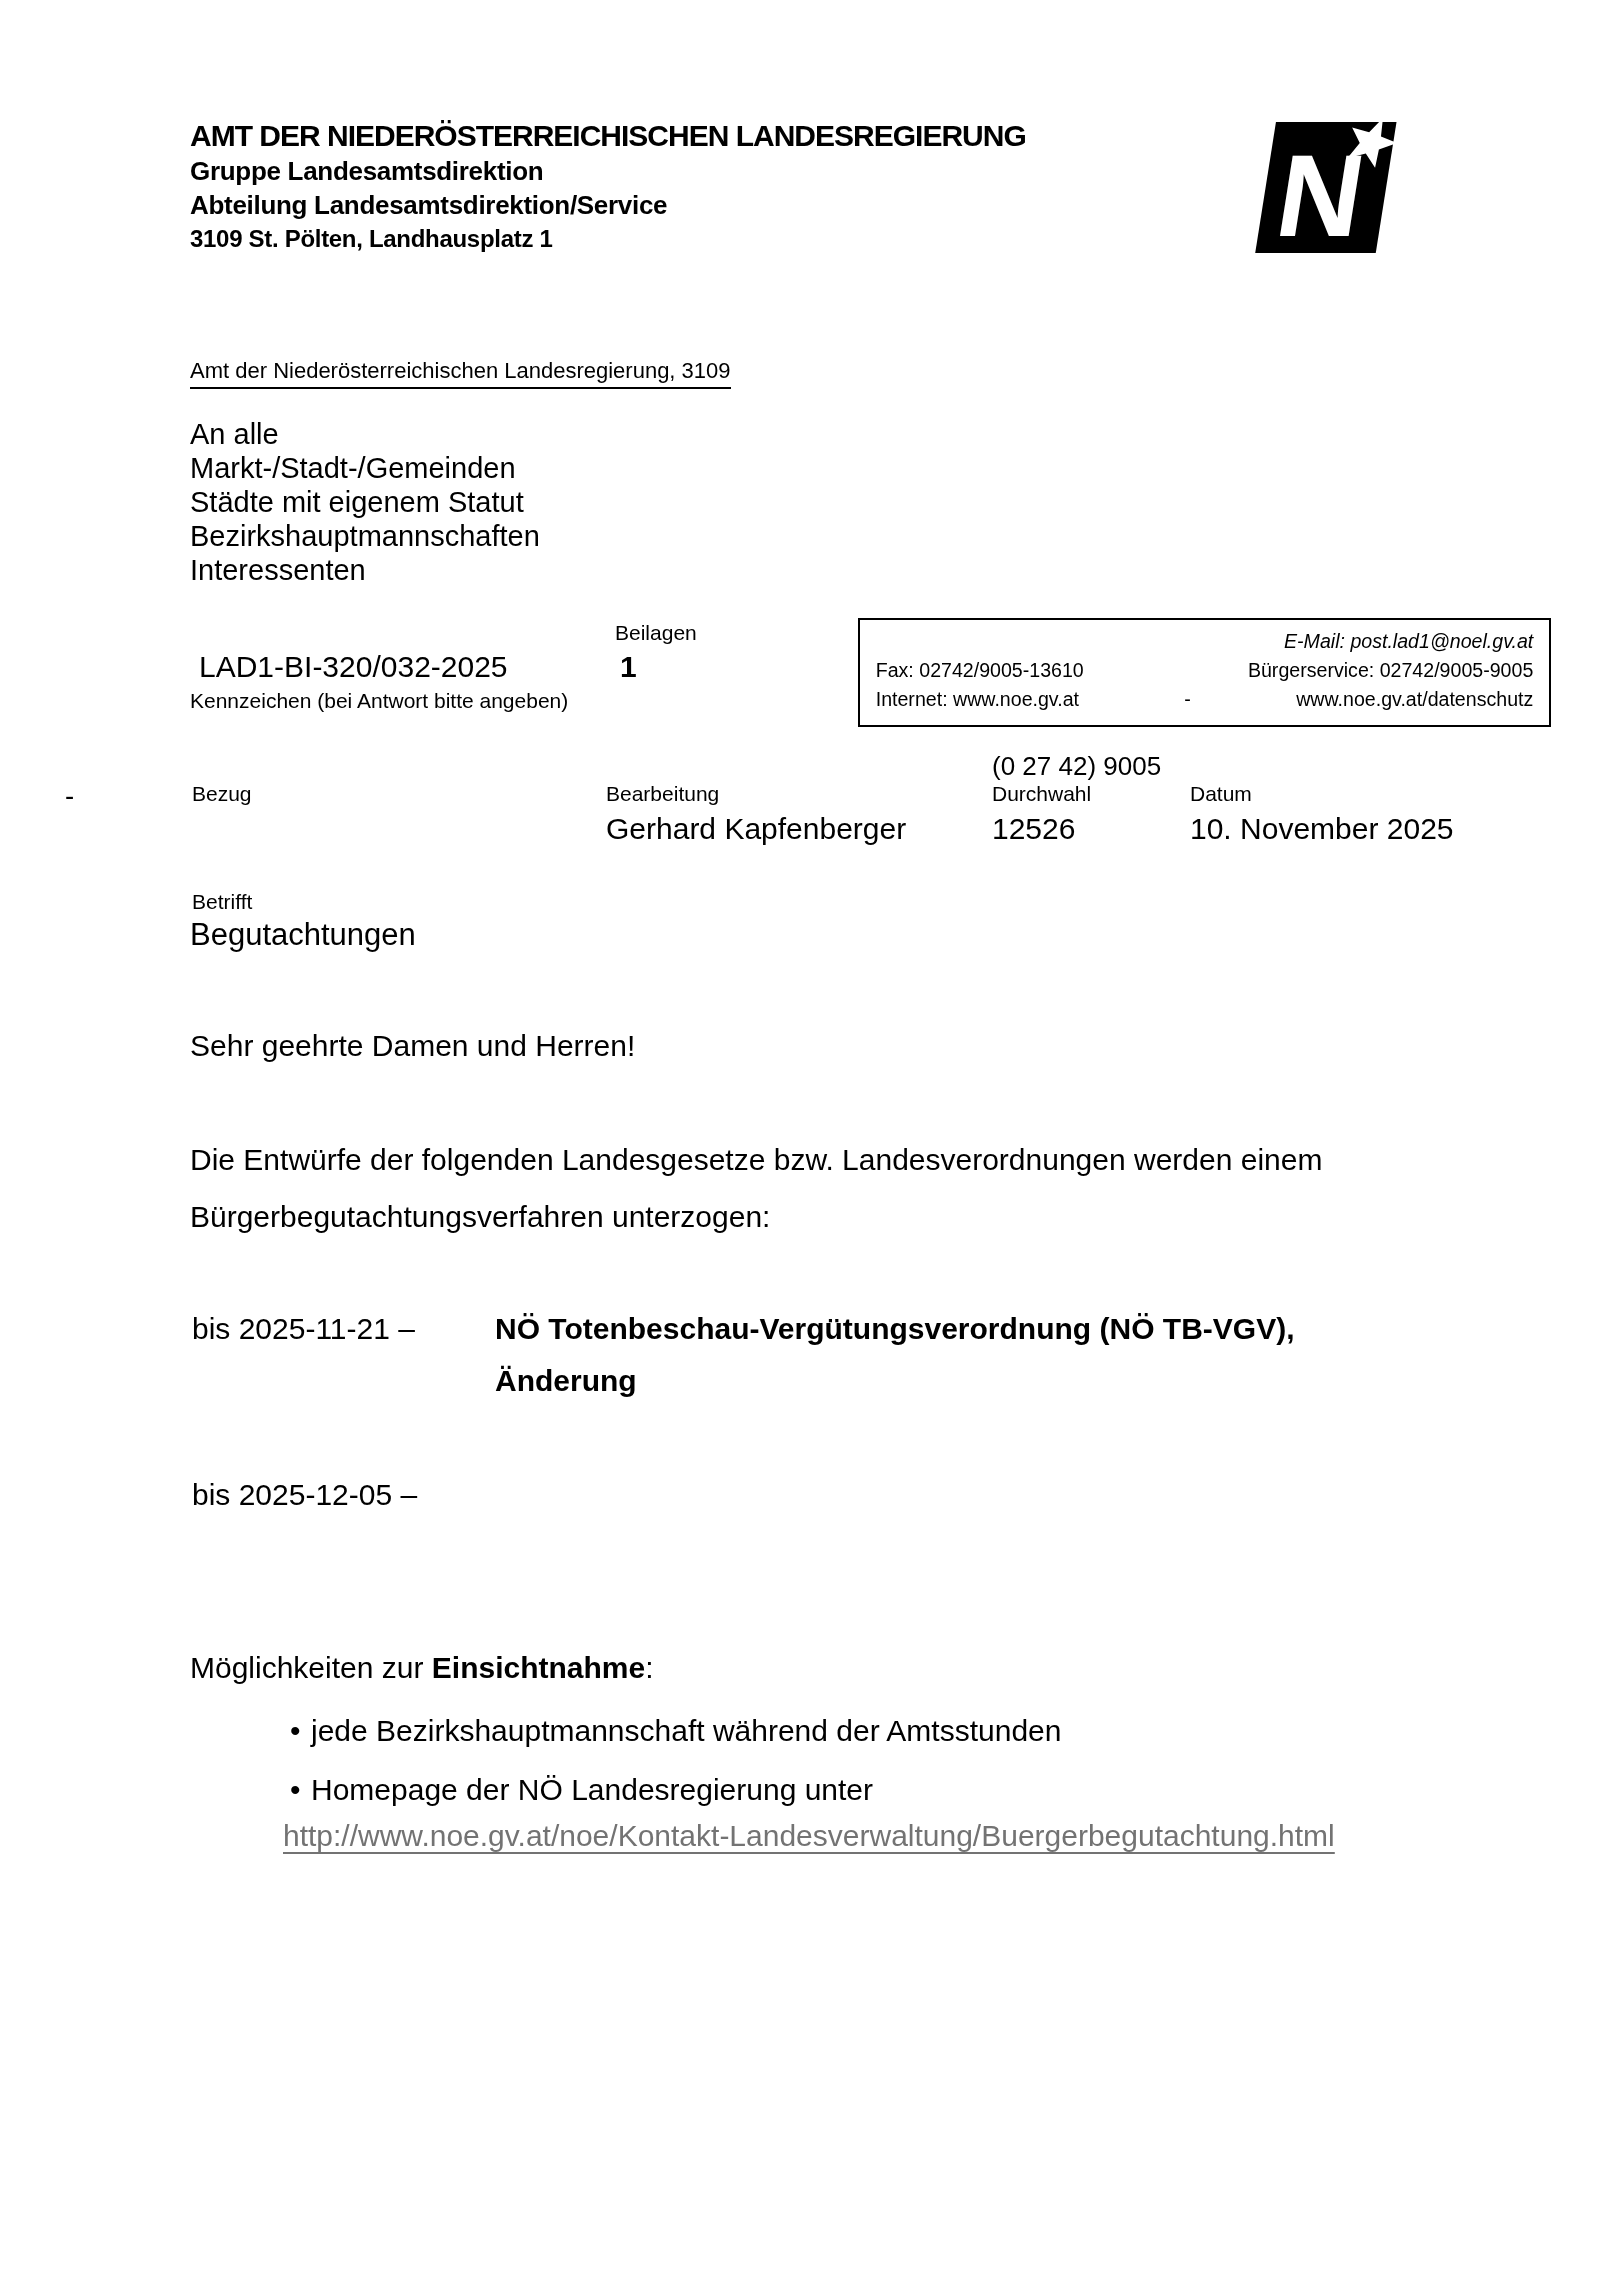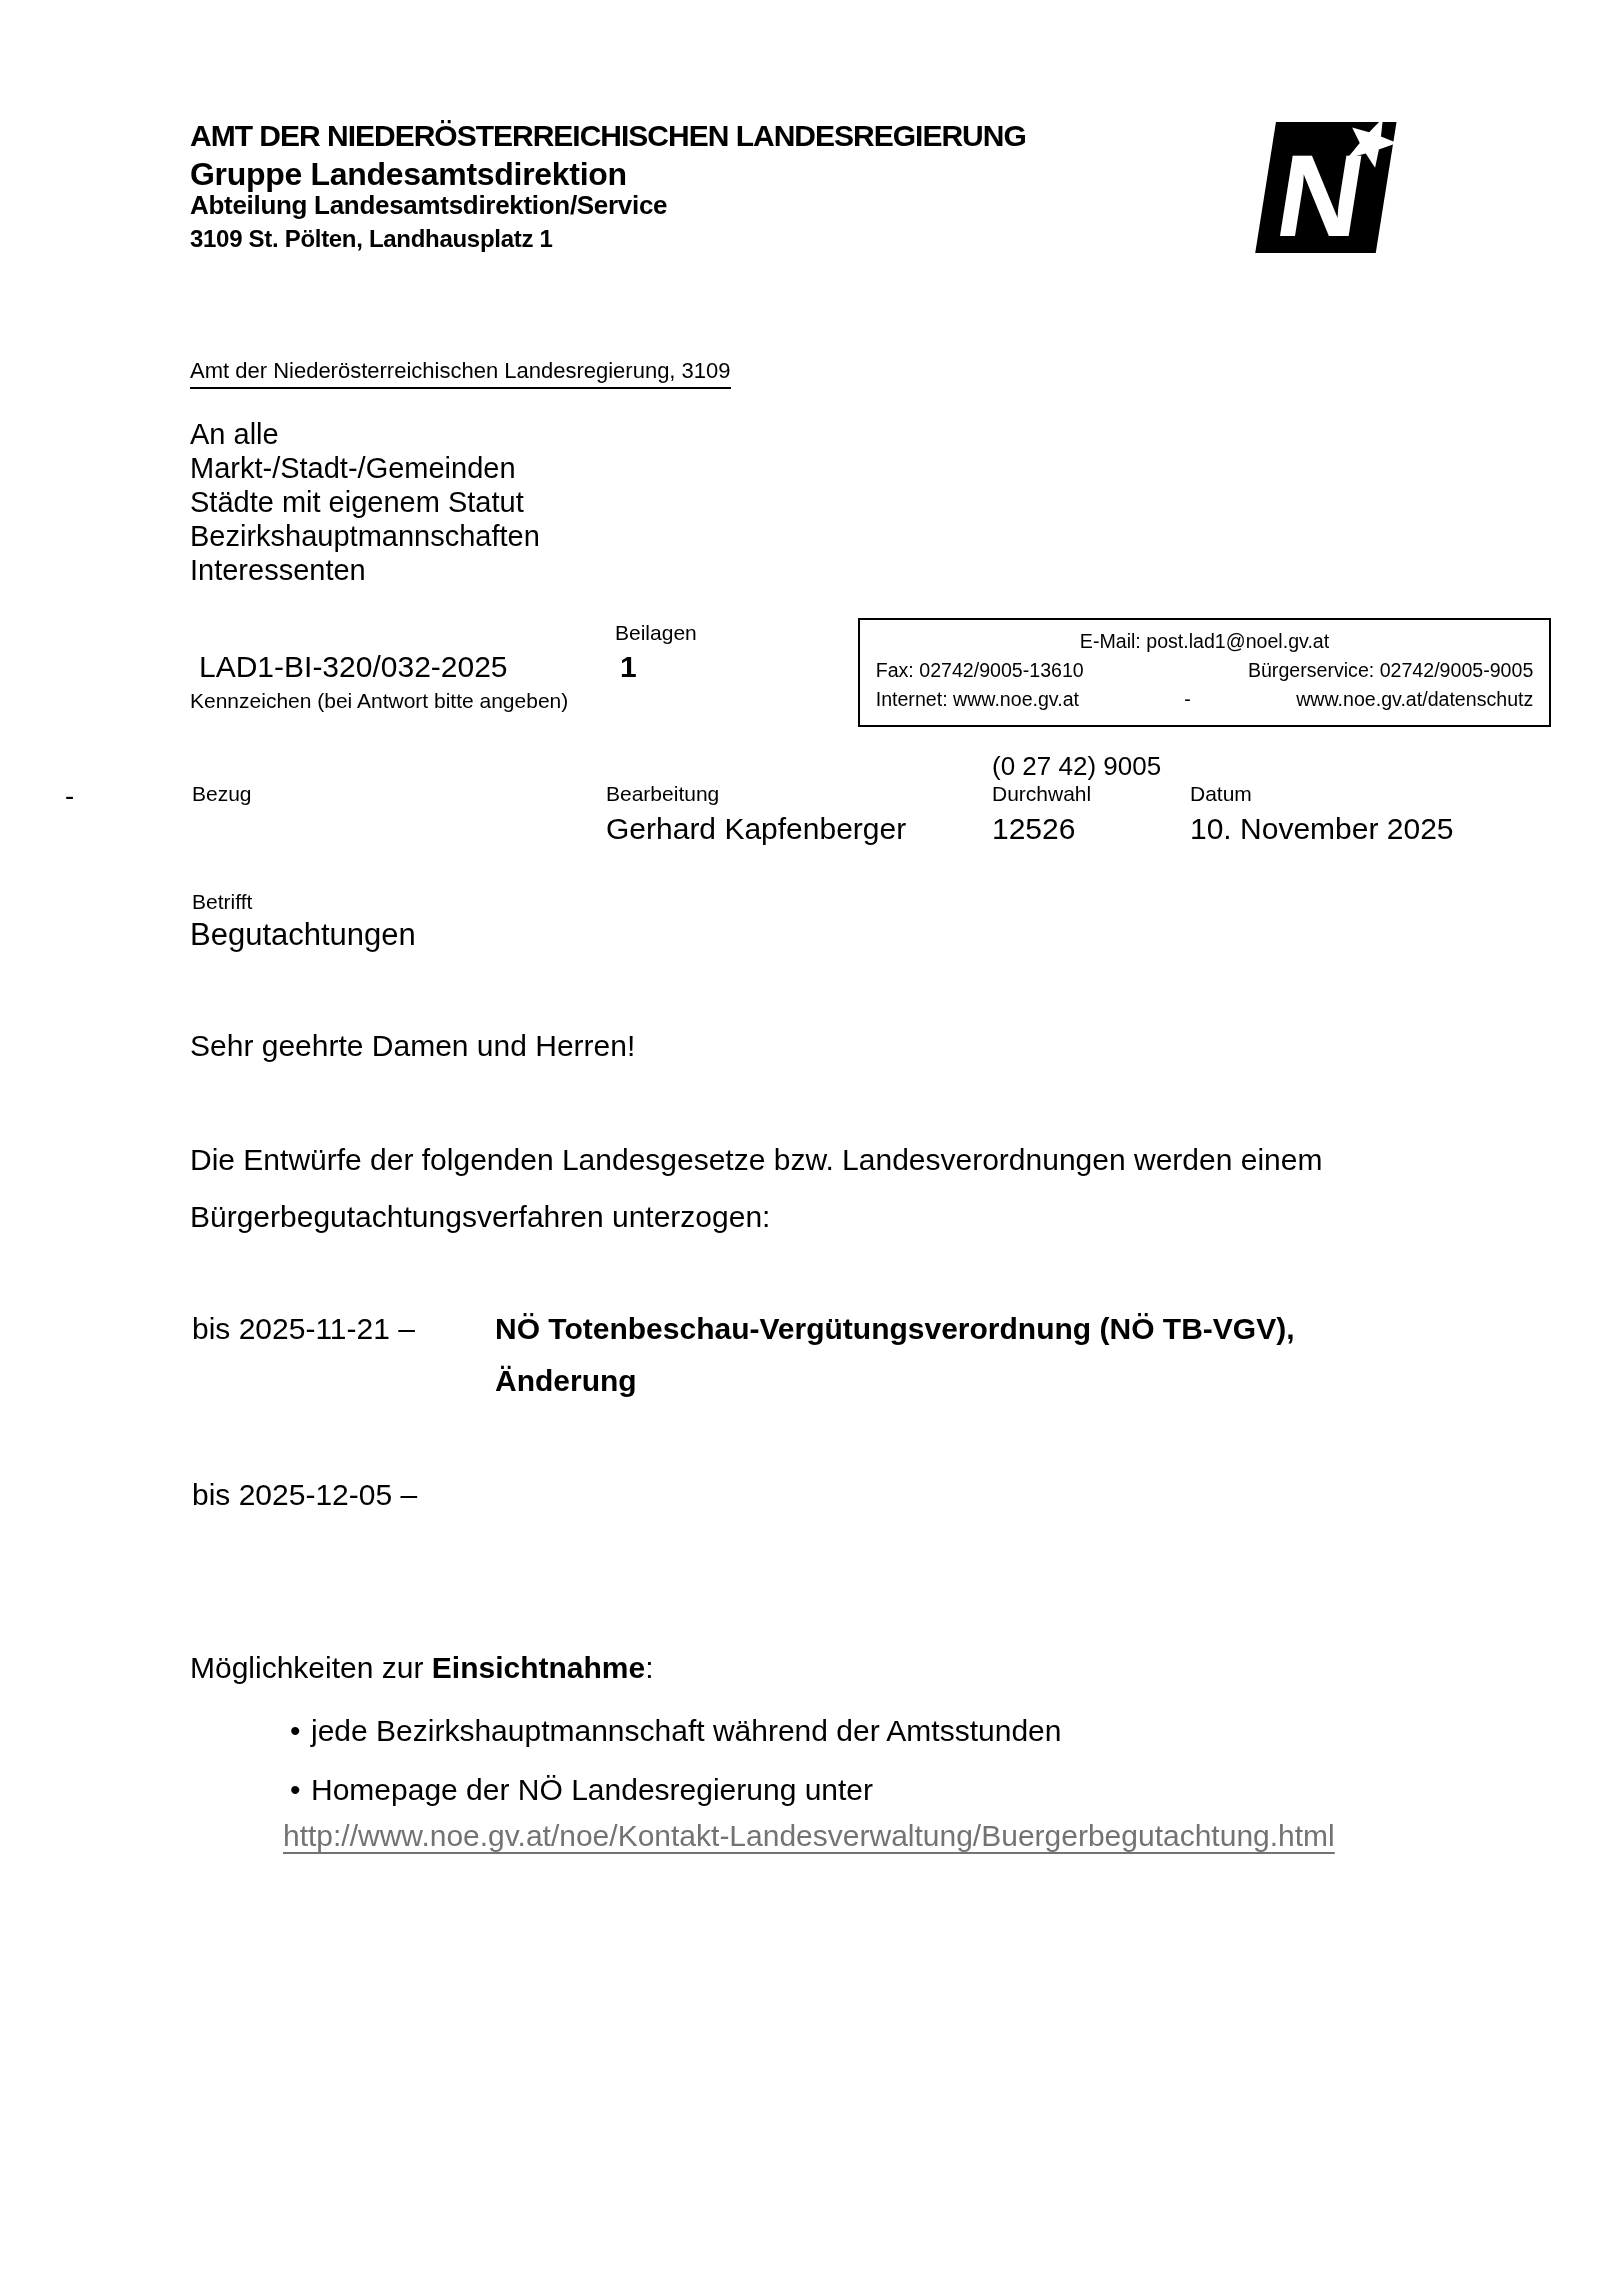--- a/index.html
+++ b/index.html
@@ -10,21 +10,21 @@
     background:#ffffff;
     font-family:"Liberation Sans", sans-serif;
     color:#000000;
     overflow:hidden;
     padding-left:41px;
   }
   .abs{position:absolute;white-space:nowrap;}
 
   
   .h1{left:190px;top:119px;font-size:30px;font-weight:bold;letter-spacing:-1px;}
-  .h2a{left:190px;top:156px;font-size:32px;font-weight:bold;letter-spacing:-0.3px;}
+  .h2a{left:190px;top:156px;font-size:26px;font-weight:bold;letter-spacing:-0.3px;}
   .h2b{left:190px;top:190px;font-size:26px;font-weight:bold;letter-spacing:-0.3px;}
   .h3{left:190px;top:225px;font-size:24px;font-weight:bold;letter-spacing:-0.3px;}
 
   
   .logo{left:1253px;top:118px;width:152px;height:139px;}
 
   
   .sender-line{left:190px;top:358px;font-size:22px;border-bottom:2px solid #000;padding-bottom:3.3px;}
 
   
@@ -36,21 +36,21 @@
   .beilagen-value{left:620px;top:650px;font-size:30px;font-weight:bold;}
   .ref-hint{left:190px;top:689px;font-size:21px;}
 
   
   .contact-box{
     left:858px;top:618px;width:693px;height:109px;
     border:2.6px solid #000;box-sizing:border-box;
     font-size:19.6px;line-height:29px;
     padding:6.5px 15.7px 0 15.7px;
   }
-  .contact-row-center{text-align:center;}
+  .contact-row-center{text-align:right;font-style:italic;}
   .contact-row-split{display:flex;justify-content:space-between;align-items:flex-end;}
 
   
   .fold-mark{left:65px;top:780px;font-size:27.5px;}
 
   
   .phone-prefix{left:992px;top:751px;font-size:26px;}
   .meta-label{top:782px;font-size:21px;}
   .lbl-bezug{left:192px;}
   .lbl-bearbeitung{left:606px;}

